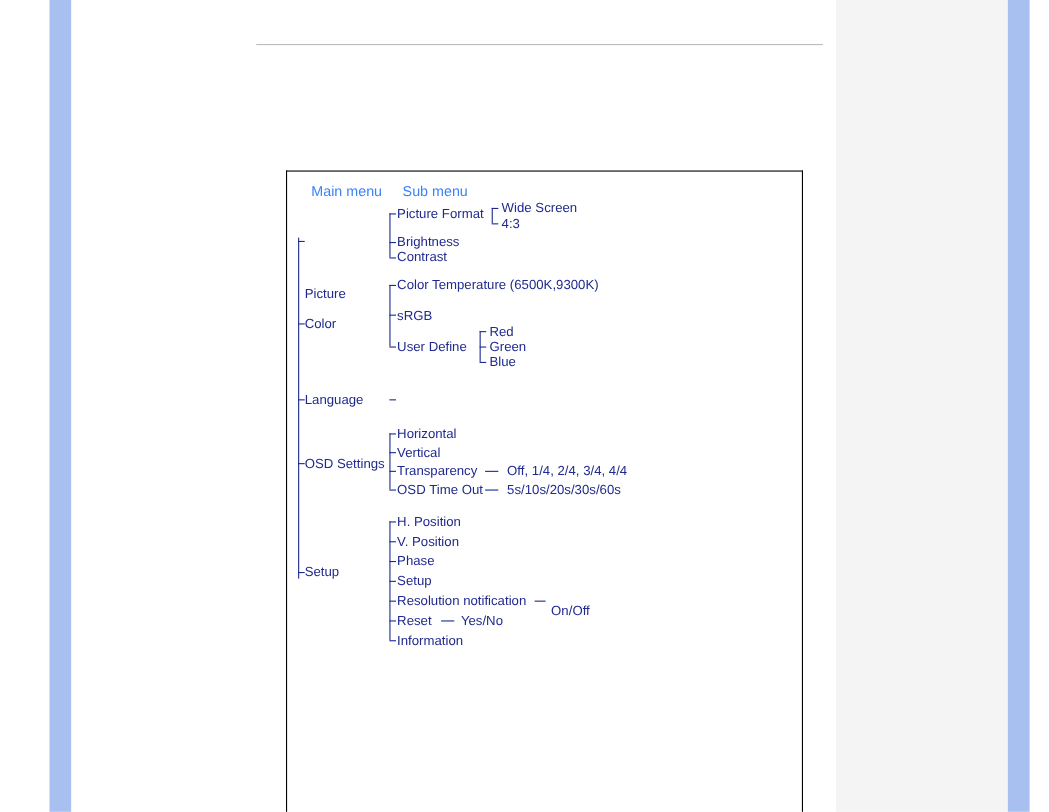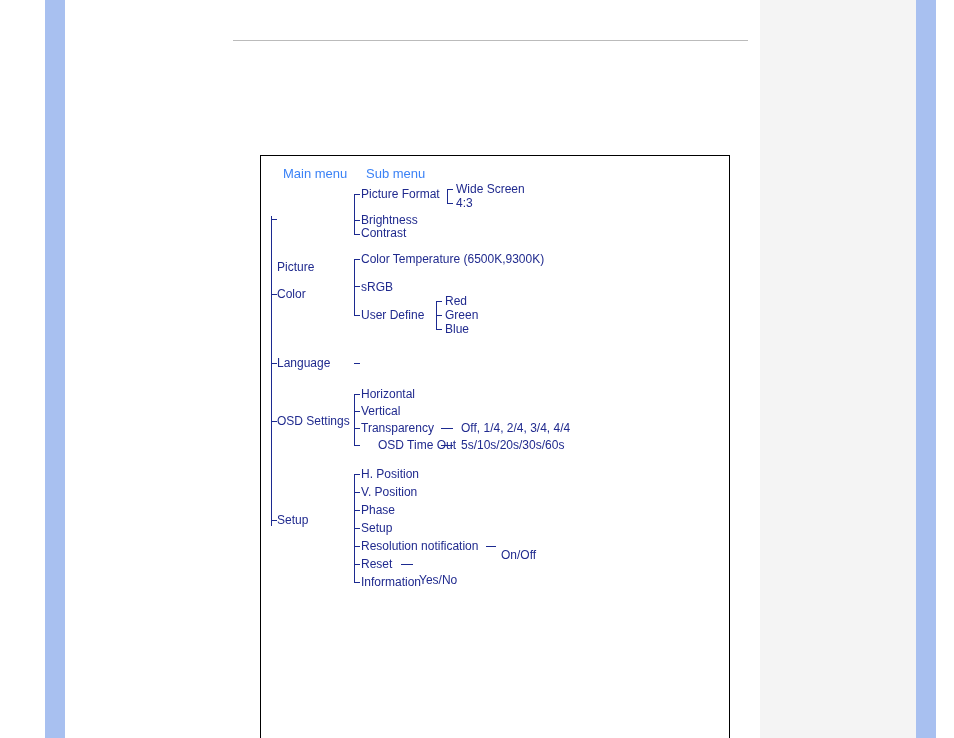--- a/index.html
+++ b/index.html
@@ -127,21 +127,21 @@
 
   
   .sv-osd { left: 93px; top: 238px; height: 51px; }
   .h-os1 { left: 93px; top: 238px; width: 6px; }
   .h-os2 { left: 93px; top: 255px; width: 6px; }
   .h-os3 { left: 93px; top: 272px; width: 6px; }
   .h-os4 { left: 93px; top: 289px; width: 6px; }
   .l-hz { top: 231px; }
   .l-vt { top: 248px; }
   .l-tr { top: 265px; }
-  .l-to { top: 282px; margin-left: 17px; }
+  .l-to { top: 282px; }
   .l-tr-v { top: 265px; left: 200px; }
   .l-to-v { top: 282px; left: 200px; }
   .dash-tr { left: 180px; top: 272px; width: 12px; }
   .dash-to { left: 180px; top: 289px; width: 12px; }
 
   
   .sv-stp { left: 93px; top: 318px; height: 108px; }
   .h-s1 { left: 93px; top: 318px; width: 6px; }
   .h-s2 { left: 93px; top: 336px; width: 6px; }
   .h-s3 { left: 93px; top: 354px; width: 6px; }
@@ -151,21 +151,21 @@
   .h-s7 { left: 93px; top: 426px; width: 6px; }
   .l-hp { top: 311px; }
   .l-vp { top: 329px; }
   .l-ph { top: 347px; }
   .l-ck { top: 365px; }
   .l-rn { top: 383px; }
   .l-rs { top: 401px; }
   .l-if { top: 419px; }
   .l-rn-v { top: 392px; left: 240px; }
   .dash-rn { left: 225px; top: 390px; width: 10px; }
-  .l-rs-v { top: 417px; left: 158px; }
+  .l-rs-v { top: 401px; left: 158px; }
   .dash-rs { left: 140px; top: 408px; width: 12px; }
 </style>
 </head>
 <body>
 
 <div class="side-stripe left"></div>
 <div class="side-stripe right"></div>
 
 <div class="page-area">
   <div class="paper">

